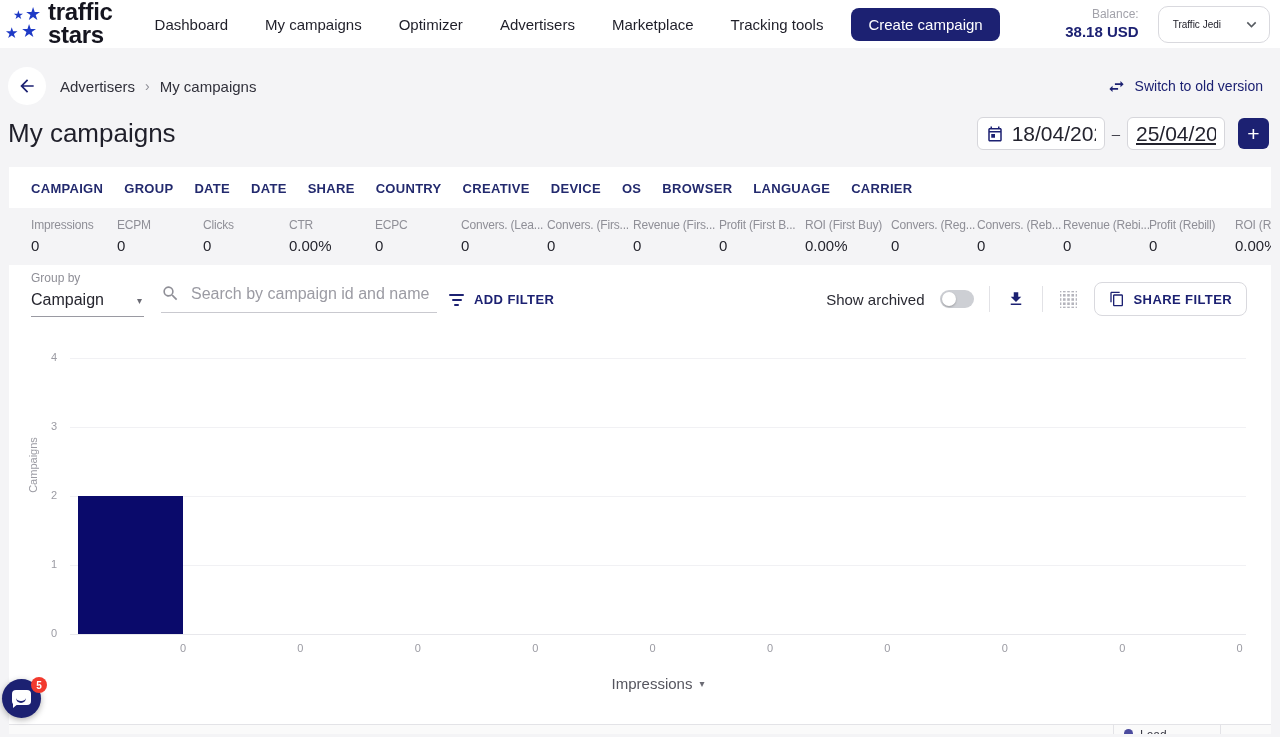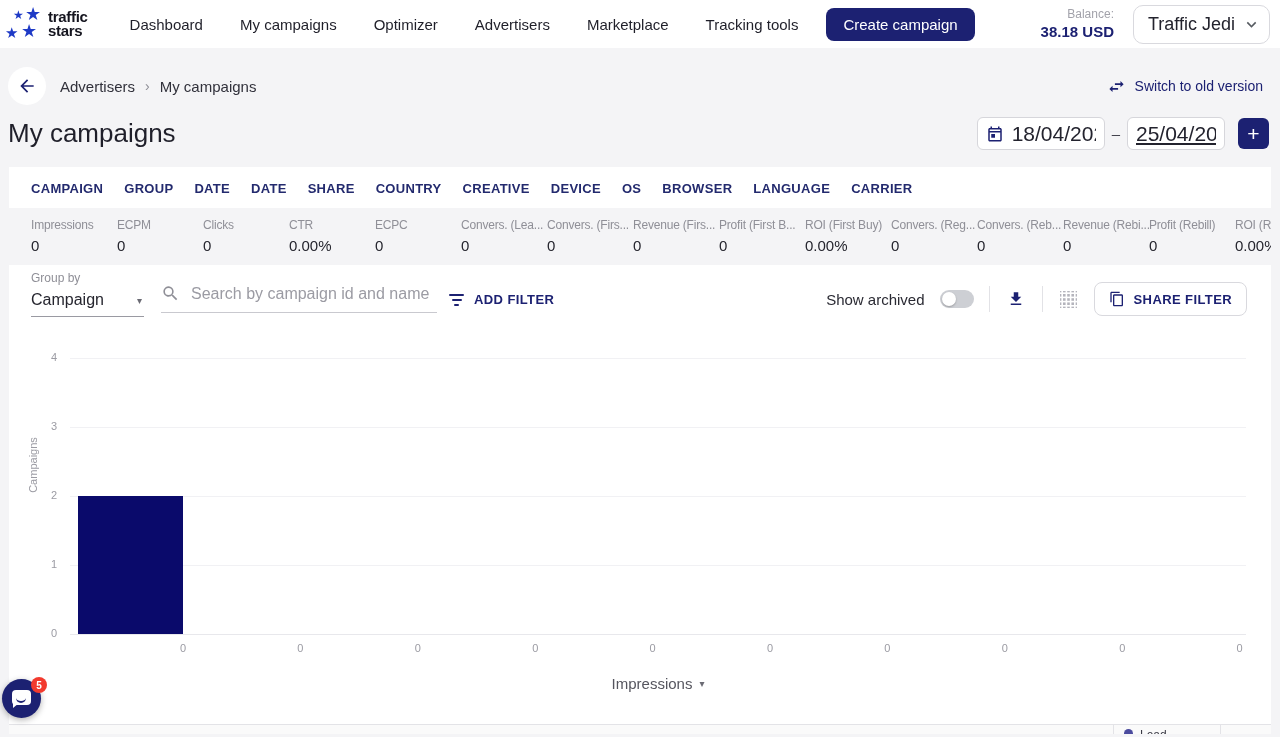--- a/index.html
+++ b/index.html
@@ -17,29 +17,29 @@
 
   
   .navbar{height:48px;background:#fff;display:flex;align-items:center;padding:0 10px 0 4px;}
   .logo{display:flex;align-items:center;gap:5px;cursor:pointer;}
   .stars{position:relative;width:39px;height:40px;}
   .stars span{position:absolute;color:var(--logo-blue);line-height:1;}
   .s1{font-size:12px;left:9px;top:5px;}
   .s2{font-size:18px;left:21px;top:1px;}
   .s3{font-size:15px;left:1px;top:21px;}
   .s4{font-size:18px;left:17px;top:18px;}
-  .logo-text{font-size:15px;font-weight:700;color:#15151f;line-height:0.95;letter-spacing:-0.3px;}
+  .logo-text{font-size:24px;font-weight:700;color:#15151f;line-height:0.95;letter-spacing:-0.3px;}
   .nav-links{display:flex;gap:37px;margin-left:42px;}
   .nav-link{font-size:15px;color:#1f1f29;cursor:pointer;white-space:nowrap;}
   .btn-create{margin-left:28px;background:var(--primary);color:#fff;font-size:15px;border:none;border-radius:8px;padding:8px 17px;font-family:inherit;cursor:pointer;white-space:nowrap;}
   .nav-right{margin-left:auto;display:flex;align-items:center;gap:19px;}
   .balance{text-align:right;line-height:1.35;}
   .balance-label{font-size:12px;color:#a2a2aa;display:block;}
   .balance-value{font-size:15px;font-weight:700;color:var(--primary);display:block;}
-  .account-btn{display:flex;align-items:center;gap:7px;border:1px solid var(--border);border-radius:10px;background:#fff;padding:8px 8px 8px 14px;font-size:18px;color:#23232d;font-family:inherit;cursor:pointer;}
+  .account-btn{display:flex;align-items:center;gap:21px;border:1px solid var(--border);border-radius:10px;background:#fff;padding:8px 8px 8px 14px;font-size:10px;color:#23232d;font-family:inherit;cursor:pointer;}
 
   
   .subheader{background:var(--page-bg);padding-top:16px;}
   .crumb-row{display:flex;align-items:center;height:44px;padding:0 17px 0 8px;}
   .back-btn{width:38px;height:38px;border-radius:50%;background:#fff;border:none;display:flex;align-items:center;justify-content:center;cursor:pointer;flex:none;}
   .crumbs{margin-left:14px;display:flex;align-items:center;gap:10px;font-size:15px;color:#31313b;}
   .crumb{cursor:pointer;}
   .crumb-sep{color:#8f8f97;font-size:14px;}
   .switch-btn{margin-left:auto;display:flex;align-items:center;gap:9px;background:none;border:none;color:var(--primary);font-size:14px;font-weight:500;font-family:inherit;cursor:pointer;}
   .title-row{display:flex;align-items:center;padding:9px 11px 17px 8px;}

